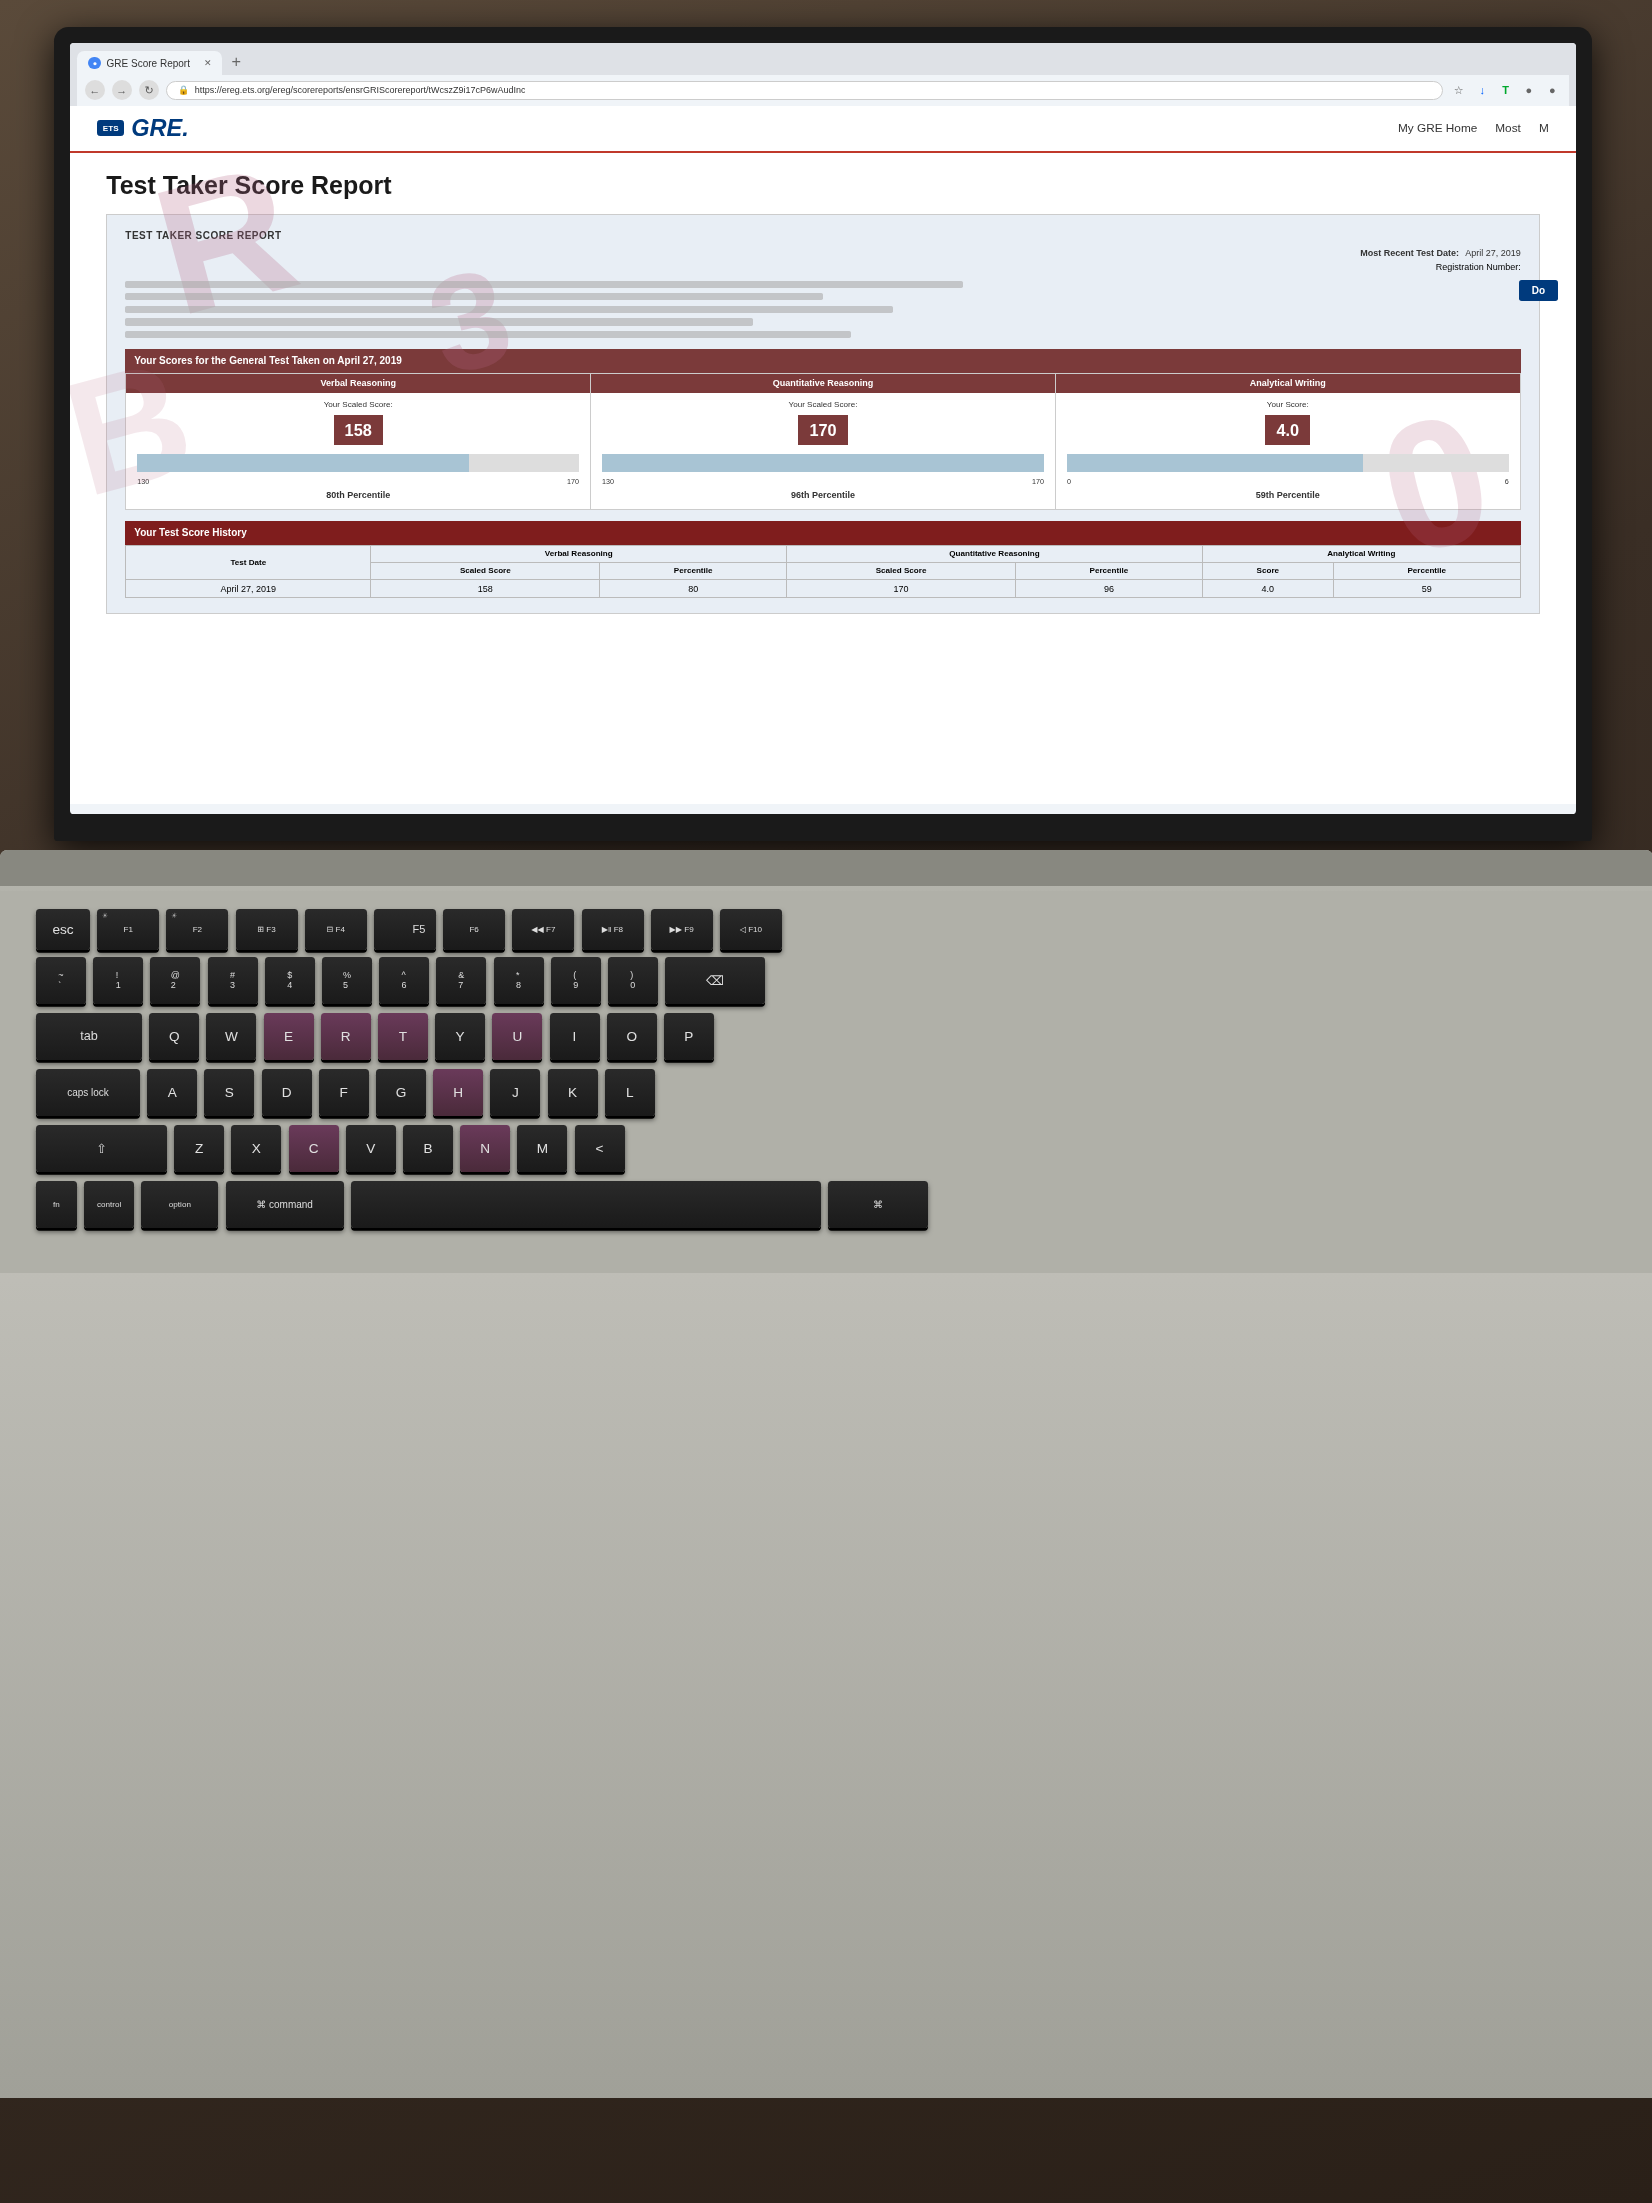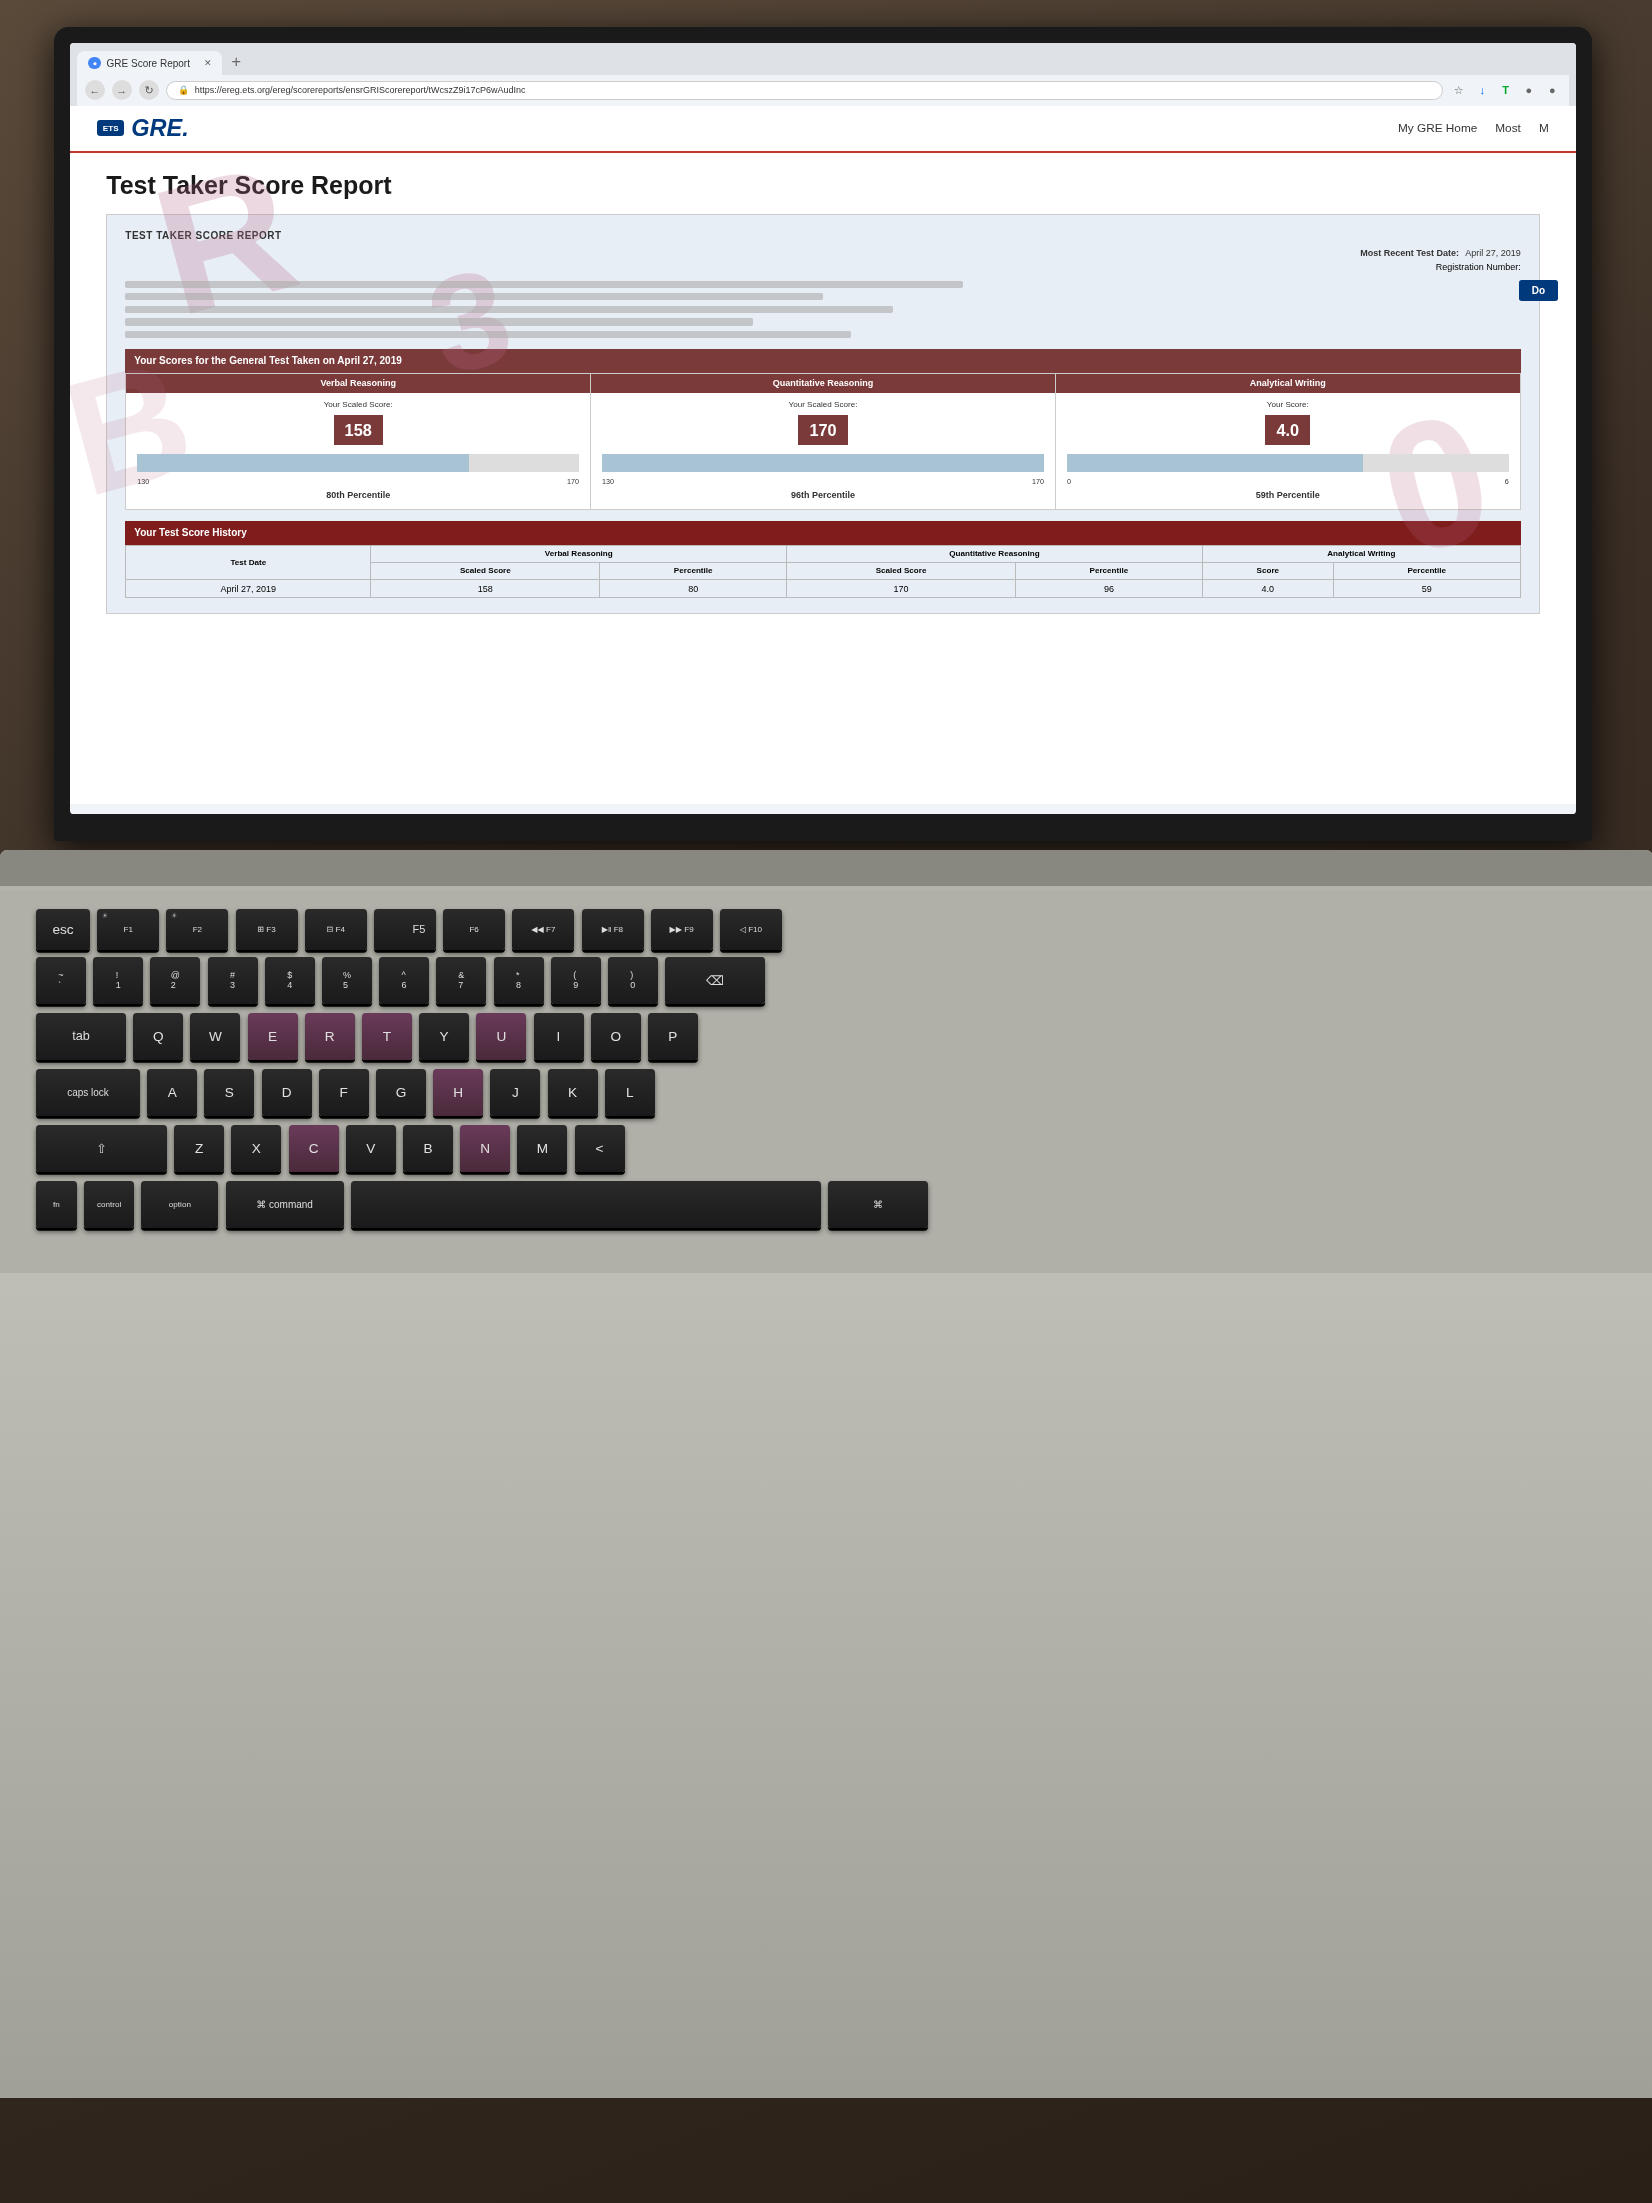--- a/index.html
+++ b/index.html
@@ -458,21 +458,21 @@
     .key-label-main {
       font-size: 13.6px;
       color: #e0e0e0;
     }
 
     
     .key-sm { width: 50px; height: 47px; }
     .key-lg { width: 77px; height: 47px; }
     .key-xl { width: 100px; height: 47px; }
     .key-2xl { width: 118px; height: 47px; }
-    .key-tab { width: 90px; height: 47px; }
+    .key-tab { width: 106px; height: 47px; }
     .key-caps { width: 104px; height: 47px; }
     .key-shift { width: 131px; height: 47px; }
     .key-space { width: 470px; height: 47px; }
     .key-fn { width: 41px; height: 47px; font-size: 8.1px; }
     .key-esc { width: 54px; height: 41px; font-size: 10px; }
     .key-f { width: 62px; height: 41px; font-size: 8.1px; }
     .key-backspace { width: 100px; height: 47px; }
 
     .fn-row {
       margin-bottom: 7.2px;

